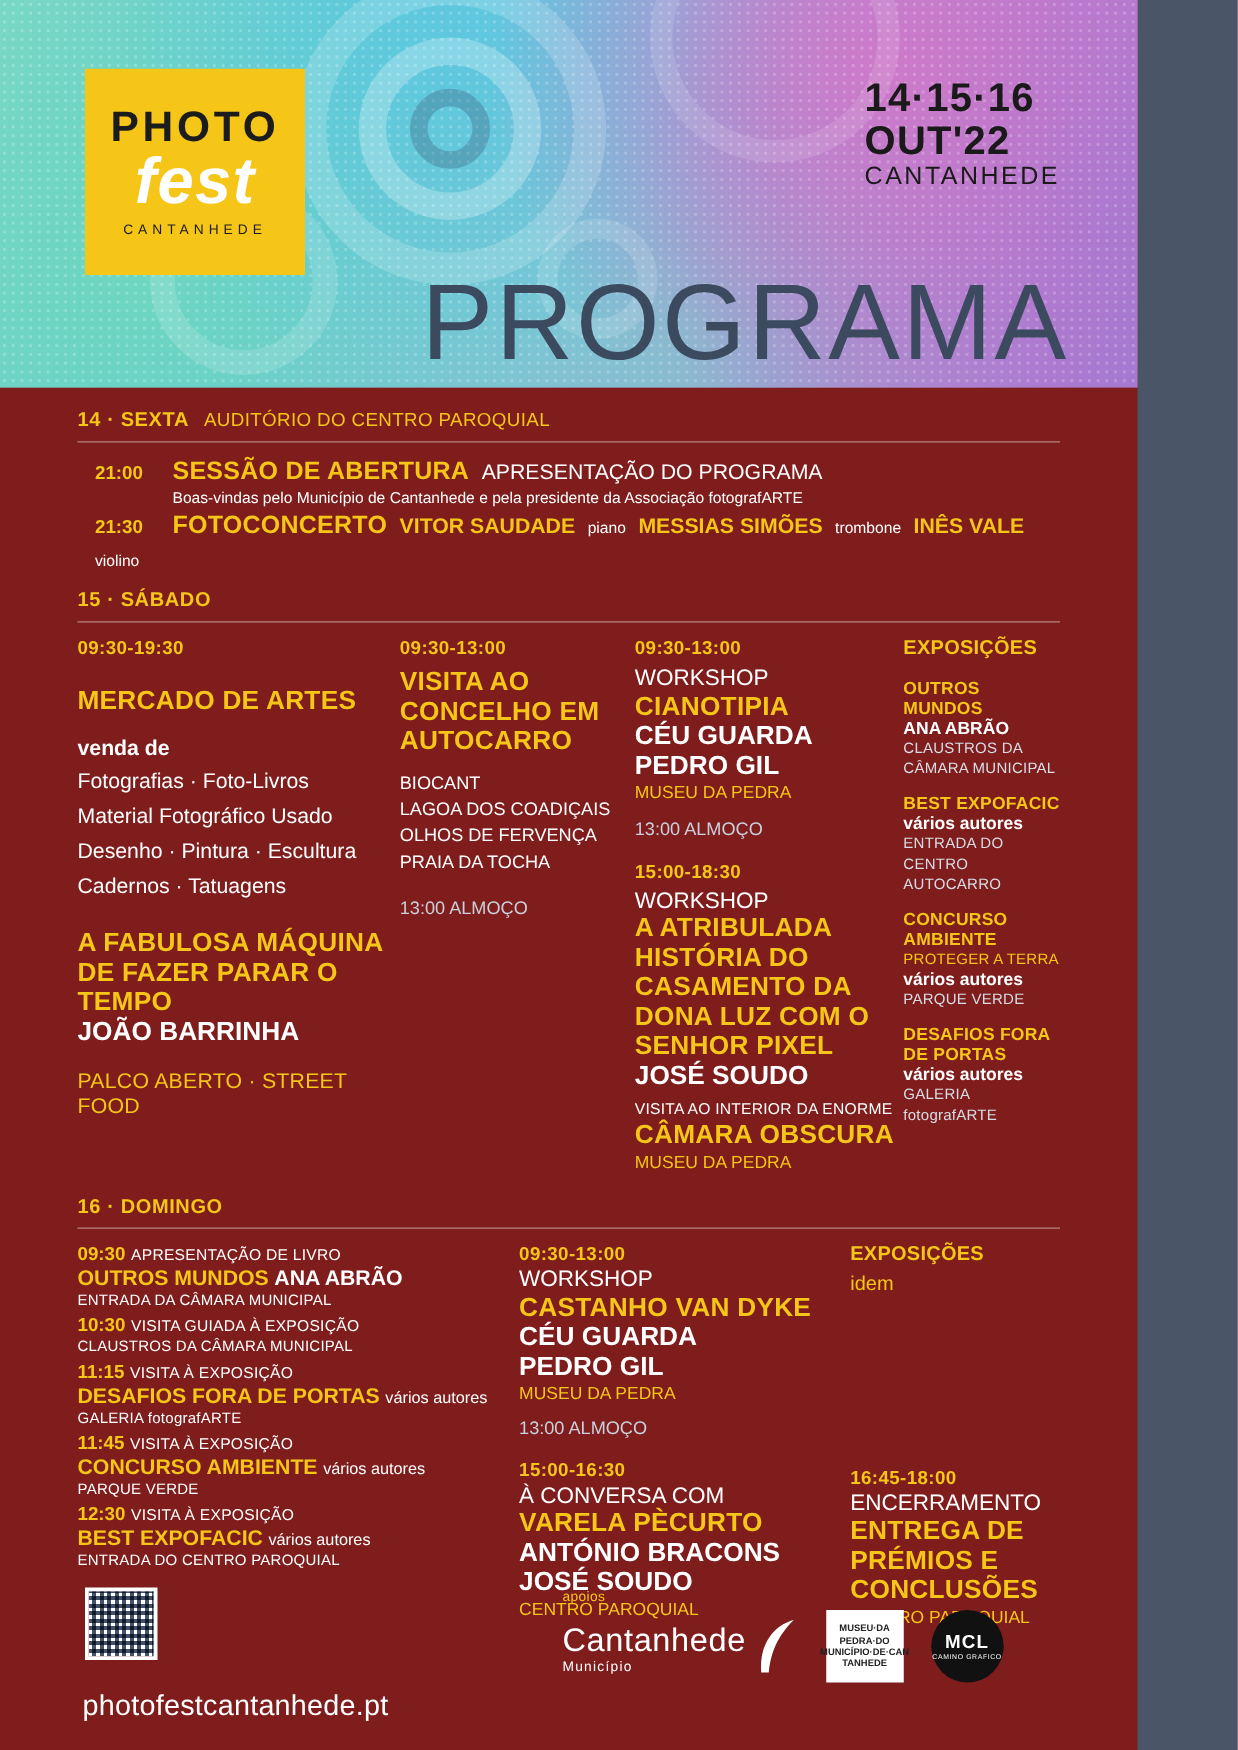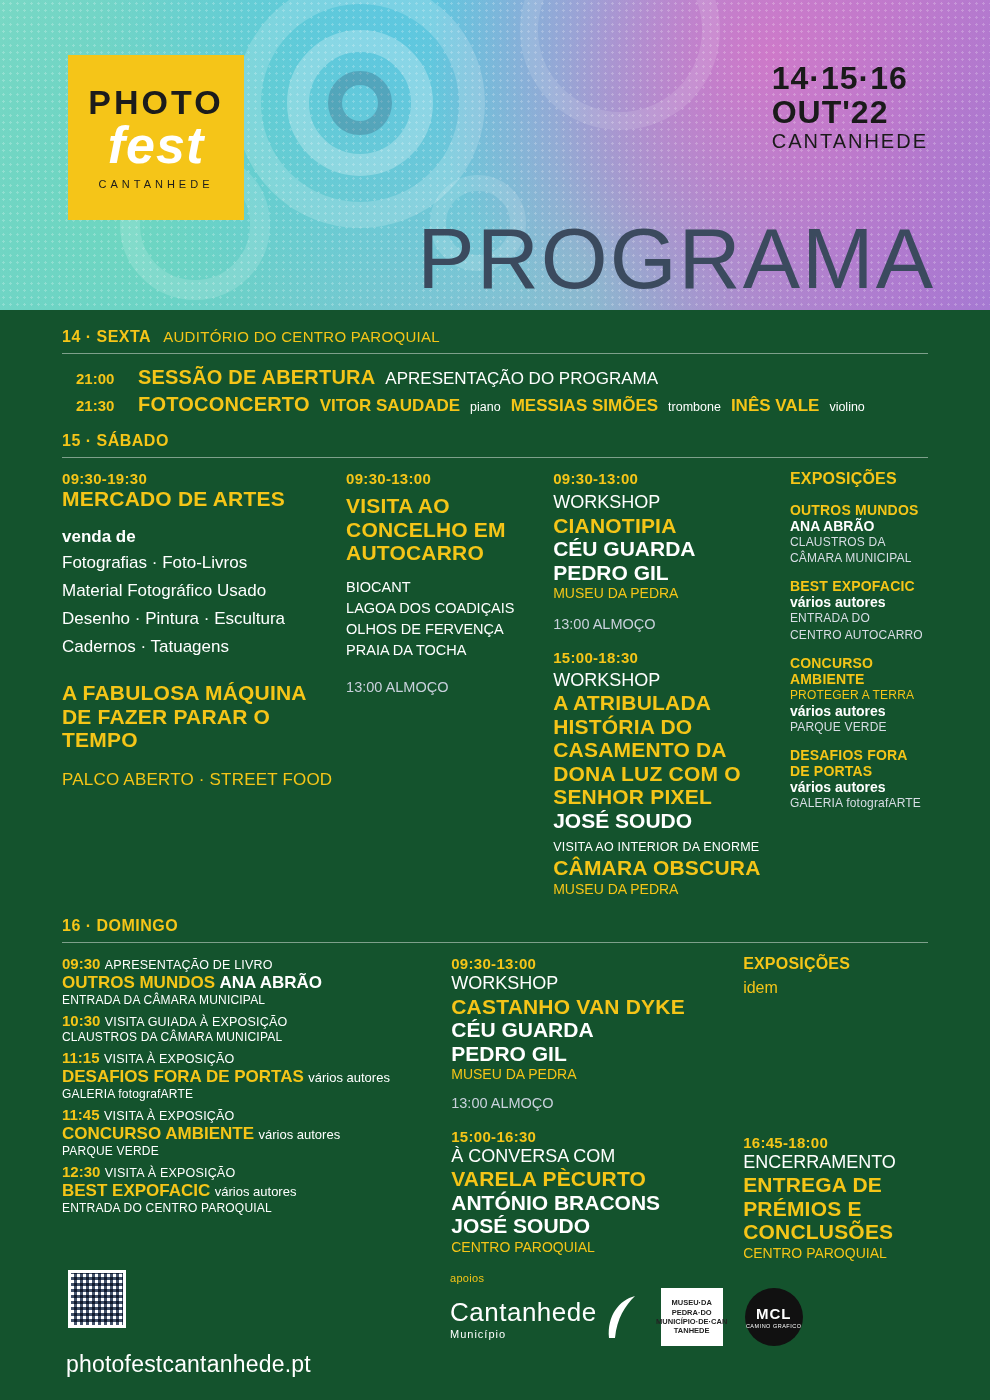--- a/index.html
+++ b/index.html
@@ -5,23 +5,23 @@
   * { box-sizing: border-box; margin: 0; padding: 0; }
   body {
     width: 990px;
     height: 1400px;
     font-family: "Liberation Sans", sans-serif;
     background: #4a5568;
     position: relative;
     overflow: hidden;
   }
   .poster {
-    width: 990px;
+    width: 910px;
     height: 1400px;
-    background: #14532d;
+    background: #7f1d1d;
     position: relative;
   }
 
   
   .header {
     position: relative;
     height: 310px;
     overflow: hidden;
     background:
       radial-gradient(circle at 78% 18%, rgba(208,120,200,.95) 0%, rgba(208,120,200,0) 42%),
@@ -212,20 +212,21 @@
       <span class="num">14 · SEXTA</span>
       <span class="venue">AUDITÓRIO DO CENTRO PAROQUIAL</span>
     </div>
 
     <div>
       <div class="fri-line">
         <span class="time">21:00</span>
         <span class="fri-title">SESSÃO DE ABERTURA</span>
         <span class="fri-sub">APRESENTAÇÃO DO PROGRAMA</span>
       </div>
+      <div class="fri-note">Boas-vindas pelo Município de Cantanhede e pela presidente da Associação fotografARTE</div>
     </div>
 
     <div style="margin-top:4px;">
       <div class="fri-line" style="flex-wrap:wrap;">
         <span class="time">21:30</span>
         <span class="fri-title">FOTOCONCERTO</span>
         <span class="fc-name">VITOR SAUDADE</span>
         <span class="fc-inst">piano</span>
         <span class="fc-name">MESSIAS SIMÕES</span>
         <span class="fc-inst">trombone</span>
@@ -235,27 +236,28 @@
     </div>
 
     <div class="day-head" style="margin-top:16px;">
       <span class="num">15 · SÁBADO</span>
     </div>
 
     <div class="cols">
 
       <div class="c1">
         <div class="time-b">09:30-19:30</div>
-        <div class="big-y" style="margin-top:0;">MERCADO DE ARTES</div>
+        <div class="big-y" style="margin-top:22px;">MERCADO DE ARTES</div>
         <div class="venda">venda de</div>
         <div class="venda-list">Fotografias · Foto-Livros</div>
         <div class="venda-list">Material Fotográfico Usado</div>
         <div class="venda-list">Desenho · Pintura · Escultura</div>
         <div class="venda-list">Cadernos · Tatuagens</div>
         <div class="big-y" style="margin-top:22px;width:255px;">A FABULOSA MÁQUINA DE FAZER PARAR O TEMPO</div>
+        <div class="big-w">JOÃO BARRINHA</div>
         <div class="palco">PALCO ABERTO · STREET FOOD</div>
       </div>
 
       <div class="c2">
         <div class="time-b">09:30-13:00</div>
         <div class="big-y" style="margin-top:7px;">VISITA AO CONCELHO EM AUTOCARRO</div>
         <div class="small-w" style="margin-top:12px;">BIOCANT</div>
         <div class="small-w">LAGOA DOS COADIÇAIS</div>
         <div class="small-w">OLHOS DE FERVENÇA</div>
         <div class="small-w">PRAIA DA TOCHA</div>

